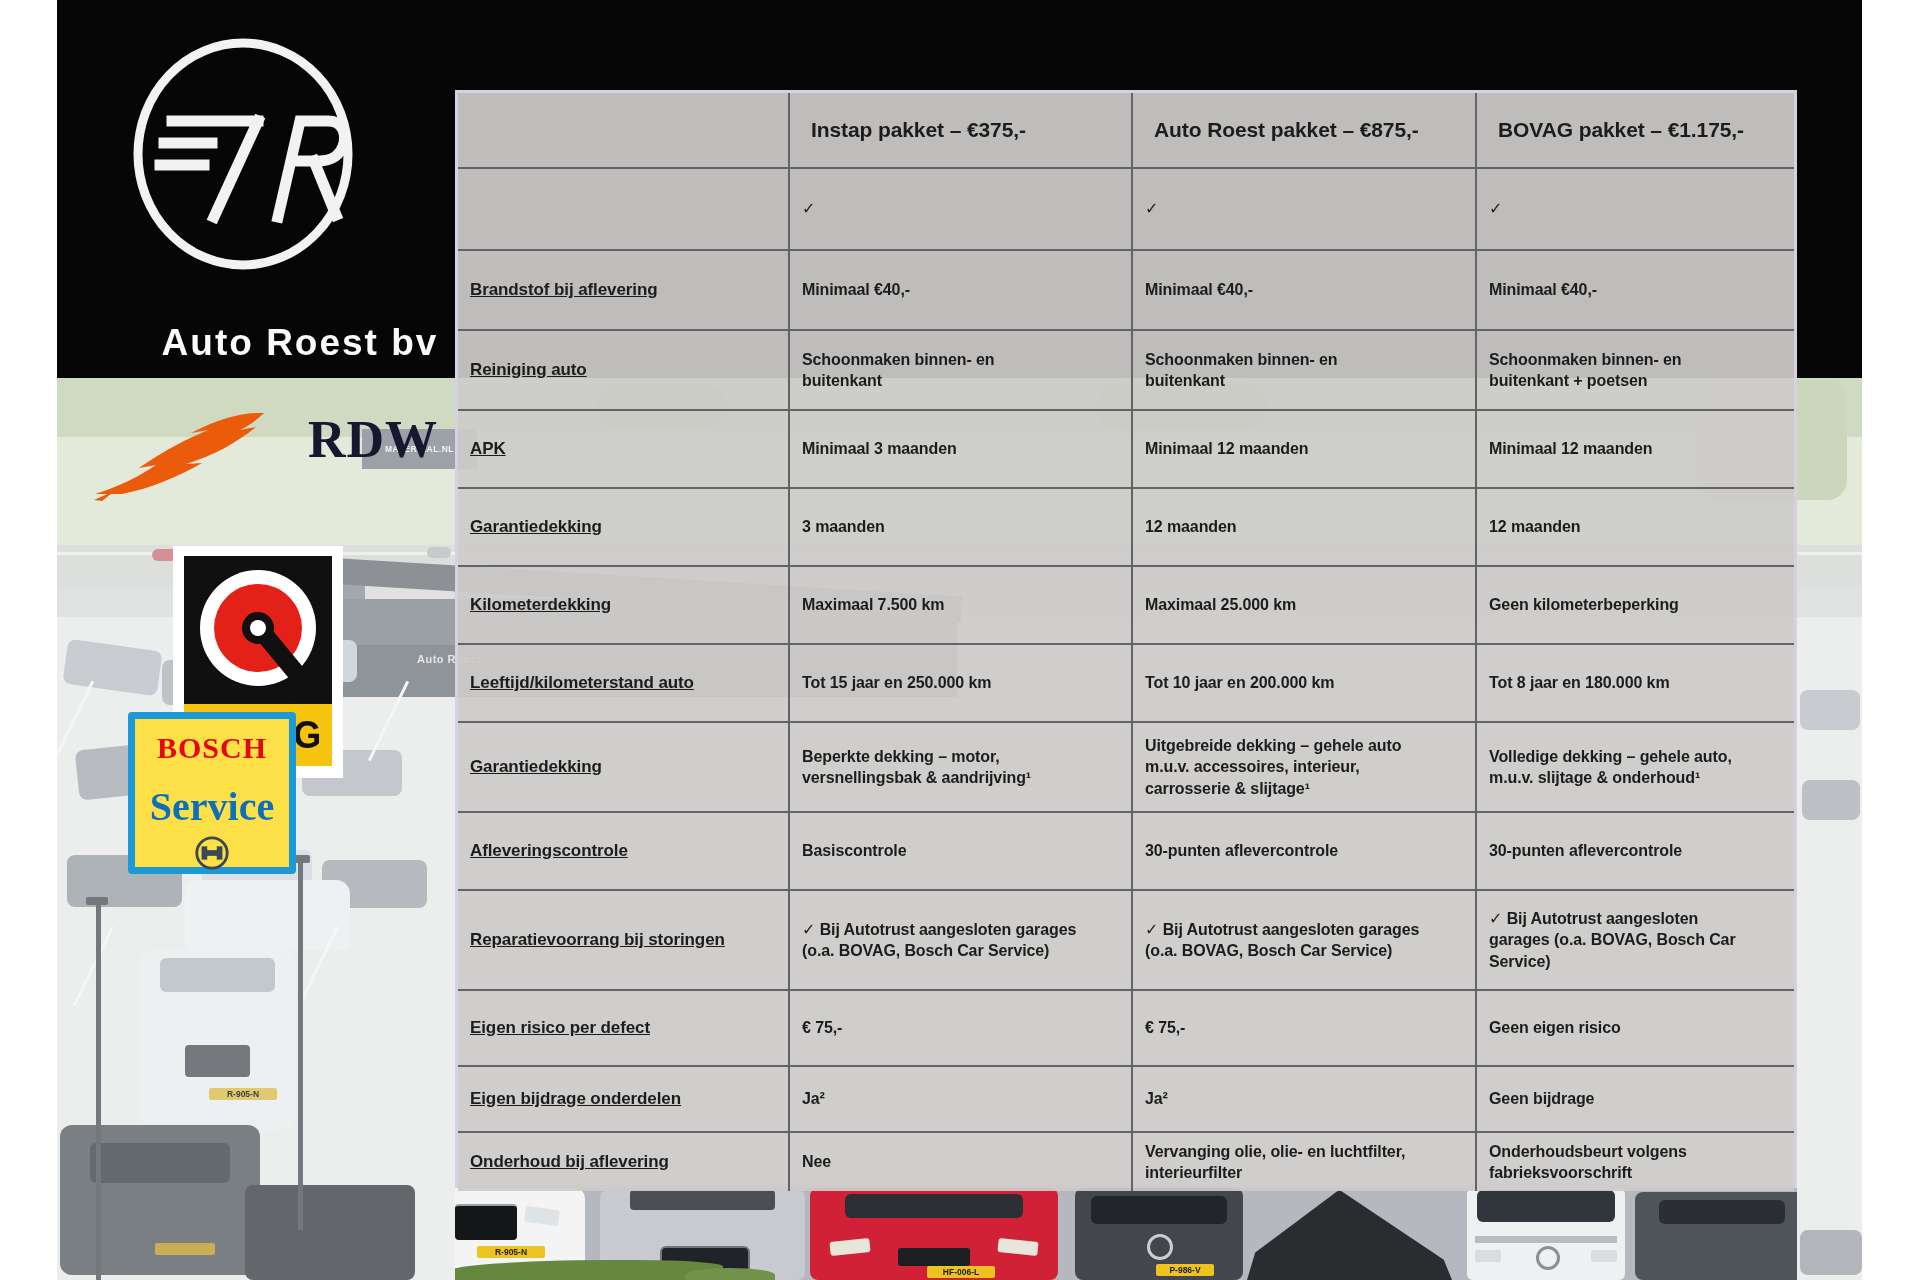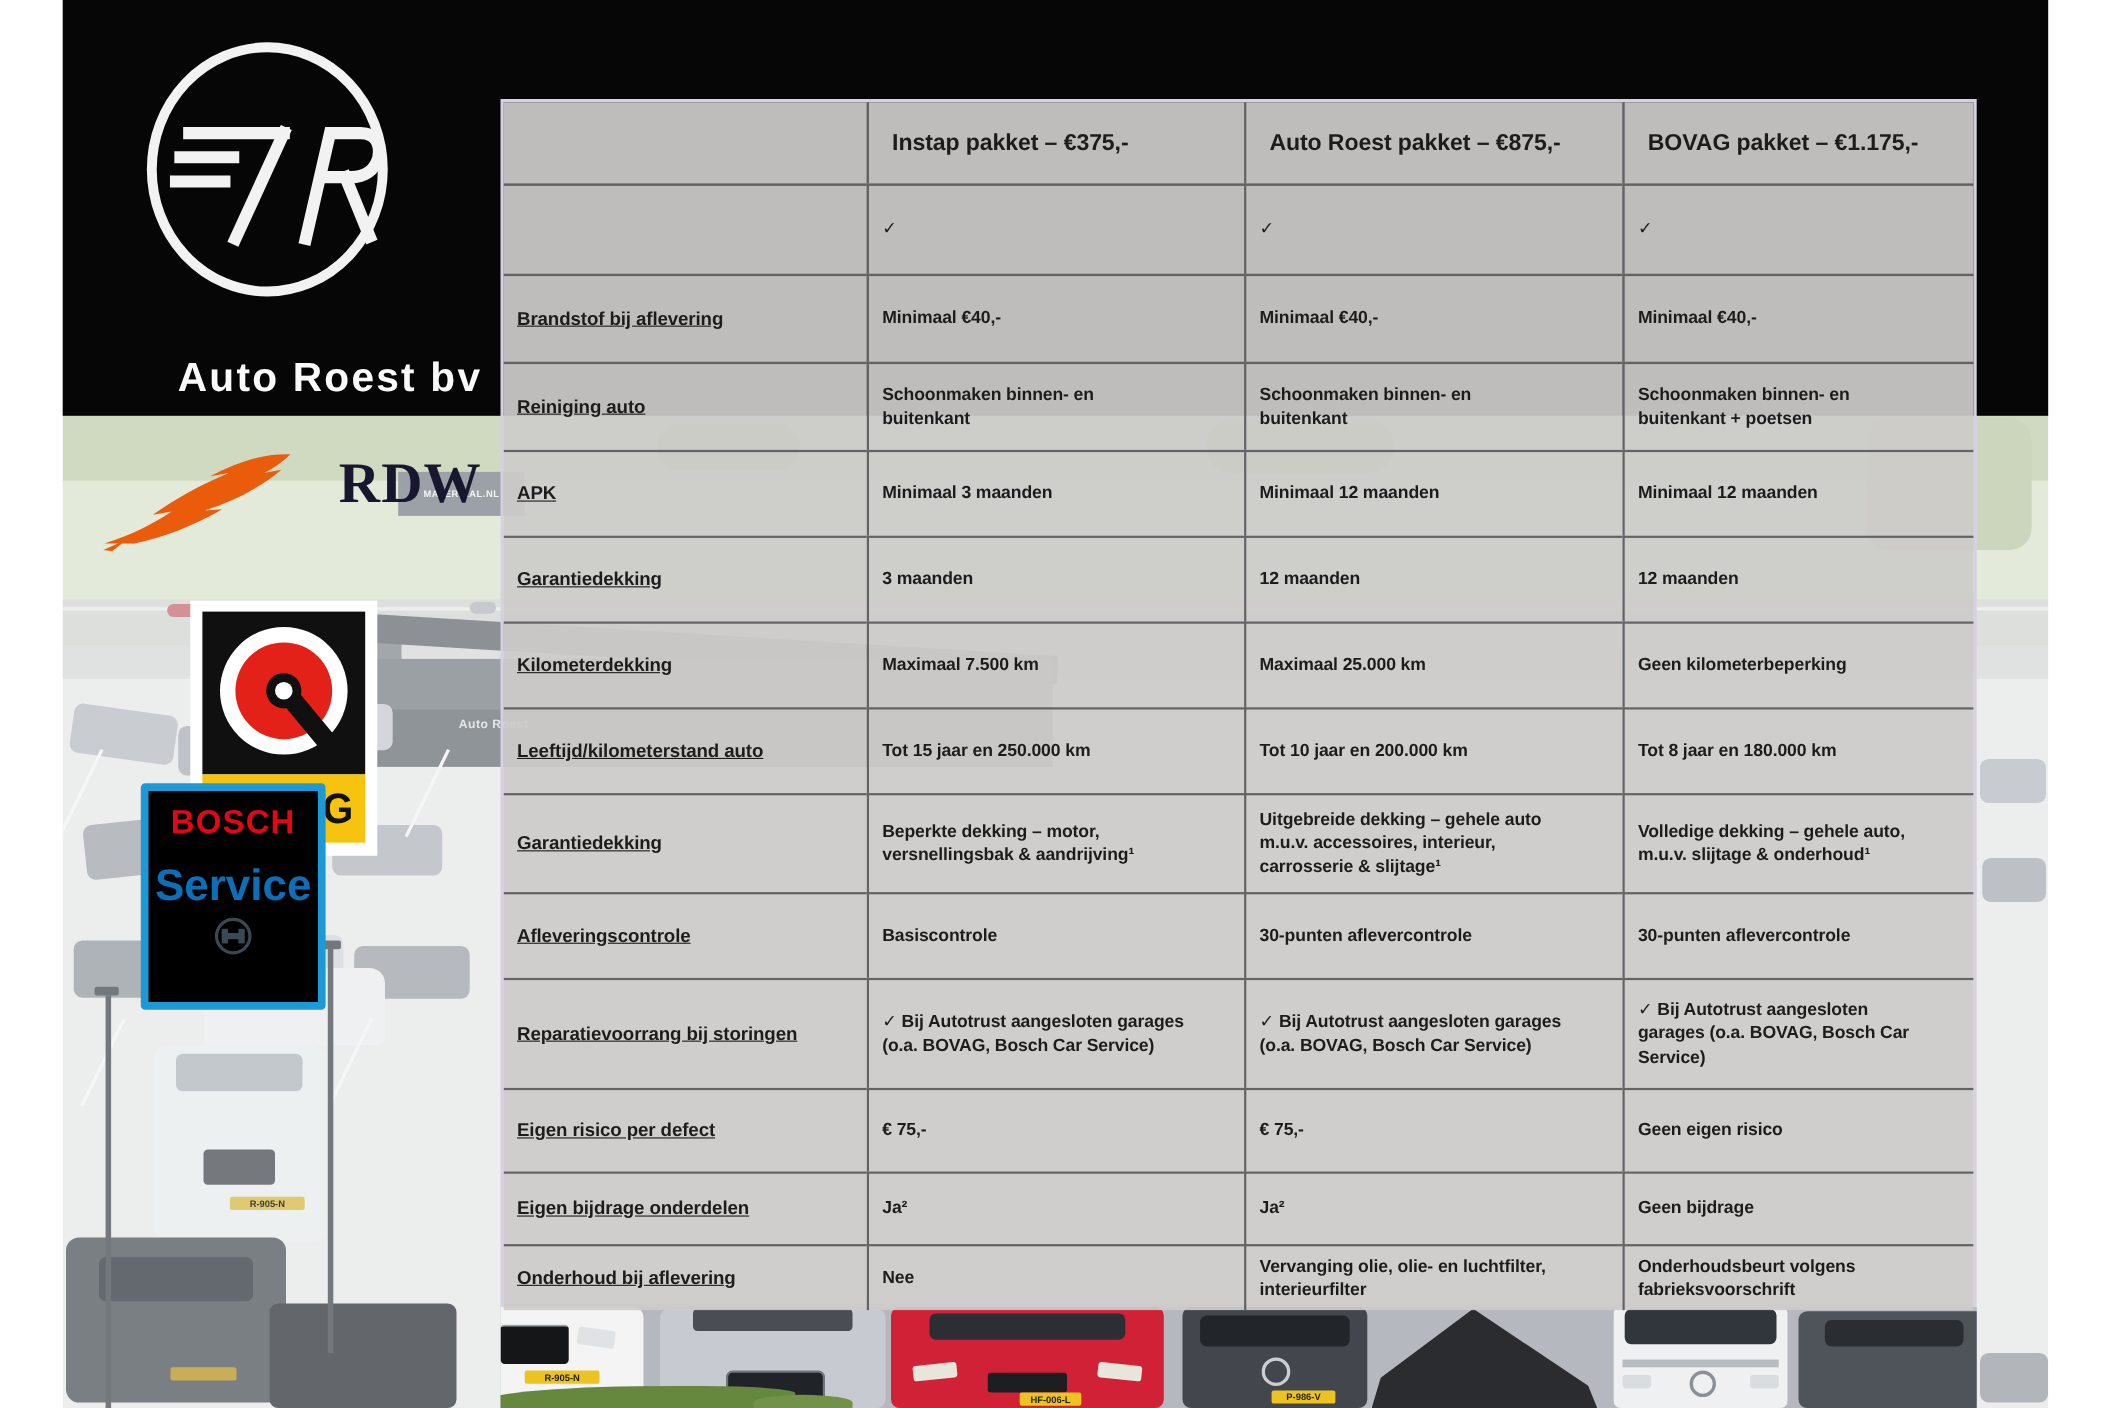--- a/index.html
+++ b/index.html
@@ -28,22 +28,22 @@
 
   
   #rdw-logo{left:92px;top:406px;width:320px;height:100px;}
   #rdw-text{position:absolute;left:176px;top:4px;font-family:"Liberation Serif",serif;
             font-weight:bold;font-size:52px;color:#17172f;letter-spacing:1px;margin-left:40px;}
   #bovag-logo{left:173px;top:546px;width:170px;height:232px;background:#ffffff;padding:0;}
   #bovag-emblem{position:absolute;left:11px;top:10px;width:148px;height:148px;background:#101010;}
   #bovag-band{position:absolute;left:11px;top:158px;width:148px;height:62px;background:#f6c40e;
               display:flex;align-items:center;justify-content:center;}
   #bovag-band span{font-size:36px;font-weight:bold;letter-spacing:-1px;color:#111;transform:scaleY(1.08);}
-  #bosch-logo{left:128px;top:712px;width:168px;height:206px;background:#000000;
-              border:7px solid #1d9ad6;border-radius:4px;box-sizing:border-box;text-align:center;}
+  #bosch-logo{left:128px;top:712px;width:168px;height:162px;background:#fde047;
+              border:7px solid #1d9ad6;border-radius:4px;box-sizing:border-box;text-align:center;font-family:Liberation Serif, serif;}
   #bosch-line1{display:block;margin-top:12px;color:#e30613;font-size:30px;font-weight:bold;letter-spacing:1px;}
   #bosch-line2{display:block;margin-top:18px;color:#0d6fba;font-size:40px;font-weight:bold;}
 
   
   #package-table{left:455px;top:90px;width:1342px;height:1098px;display:grid;
                  grid-template-columns:330px 343px 344px 1fr;
                  border:3px solid #d6d0e2;box-sizing:border-box;}
   .cell{background:rgba(204,203,201,0.93);display:flex;align-items:center;
         padding:6px 12px;box-sizing:border-box;border-top:2px solid #636366;
         border-left:2px solid #636366;color:#1c1c1c;}
@@ -122,21 +122,21 @@
   </div>
   <div class="vcar" style="left:145px;top:2px;width:205px;height:90px;background:#c7cbd1;border-radius:8px;">
     <div class="abs" style="left:30px;top:0;width:145px;height:20px;background:#4a4e54;border-radius:4px;"></div>
     <div class="abs" style="left:60px;top:56px;width:86px;height:30px;background:#202327;border:2px solid #6f757b;border-radius:6px;"></div>
   </div>
   <div class="vcar" style="left:355px;top:0;width:248px;height:92px;background:#d12136;border-radius:8px;">
     <div class="abs" style="left:35px;top:6px;width:178px;height:24px;background:#2b2e33;border-radius:6px;"></div>
     <div class="abs" style="left:20px;top:52px;width:40px;height:14px;background:#e8e6da;transform:rotate(-6deg);border-radius:3px;"></div>
     <div class="abs" style="left:188px;top:52px;width:40px;height:14px;background:#e8e6da;transform:rotate(6deg);border-radius:3px;"></div>
     <div class="abs" style="left:88px;top:60px;width:72px;height:18px;background:#1c1e21;border-radius:3px;"></div>
-    <span class="plate" style="left:92px;top:78px;width:56px;">HF-006-L</span>
+    <span class="plate" style="left:92px;top:78px;width:68px;">HF-006-L</span>
   </div>
   <div class="vcar" style="left:620px;top:0;width:168px;height:92px;background:#43474d;border-radius:8px;">
     <div class="abs" style="left:16px;top:8px;width:136px;height:28px;background:#22252a;border-radius:6px;"></div>
     <div class="abs" style="left:72px;top:46px;width:20px;height:20px;border:3px solid #c9ced3;border-radius:50%;"></div>
     <span class="plate" style="left:56px;top:76px;width:58px;">P-986-V</span>
   </div>
   <div class="vcar" style="left:792px;top:0;width:205px;height:92px;background:#2a2c30;clip-path:polygon(45% 2%,96% 78%,100% 100%,0 100%,4% 70%);"></div>
   <div class="vcar" style="left:1012px;top:0;width:158px;height:92px;background:#eef0f1;border-radius:6px;">
     <div class="abs" style="left:10px;top:2px;width:138px;height:32px;background:#31363c;border-radius:6px;"></div>
     <div class="abs" style="left:8px;top:48px;width:142px;height:7px;background:#b7bcc1;"></div>

